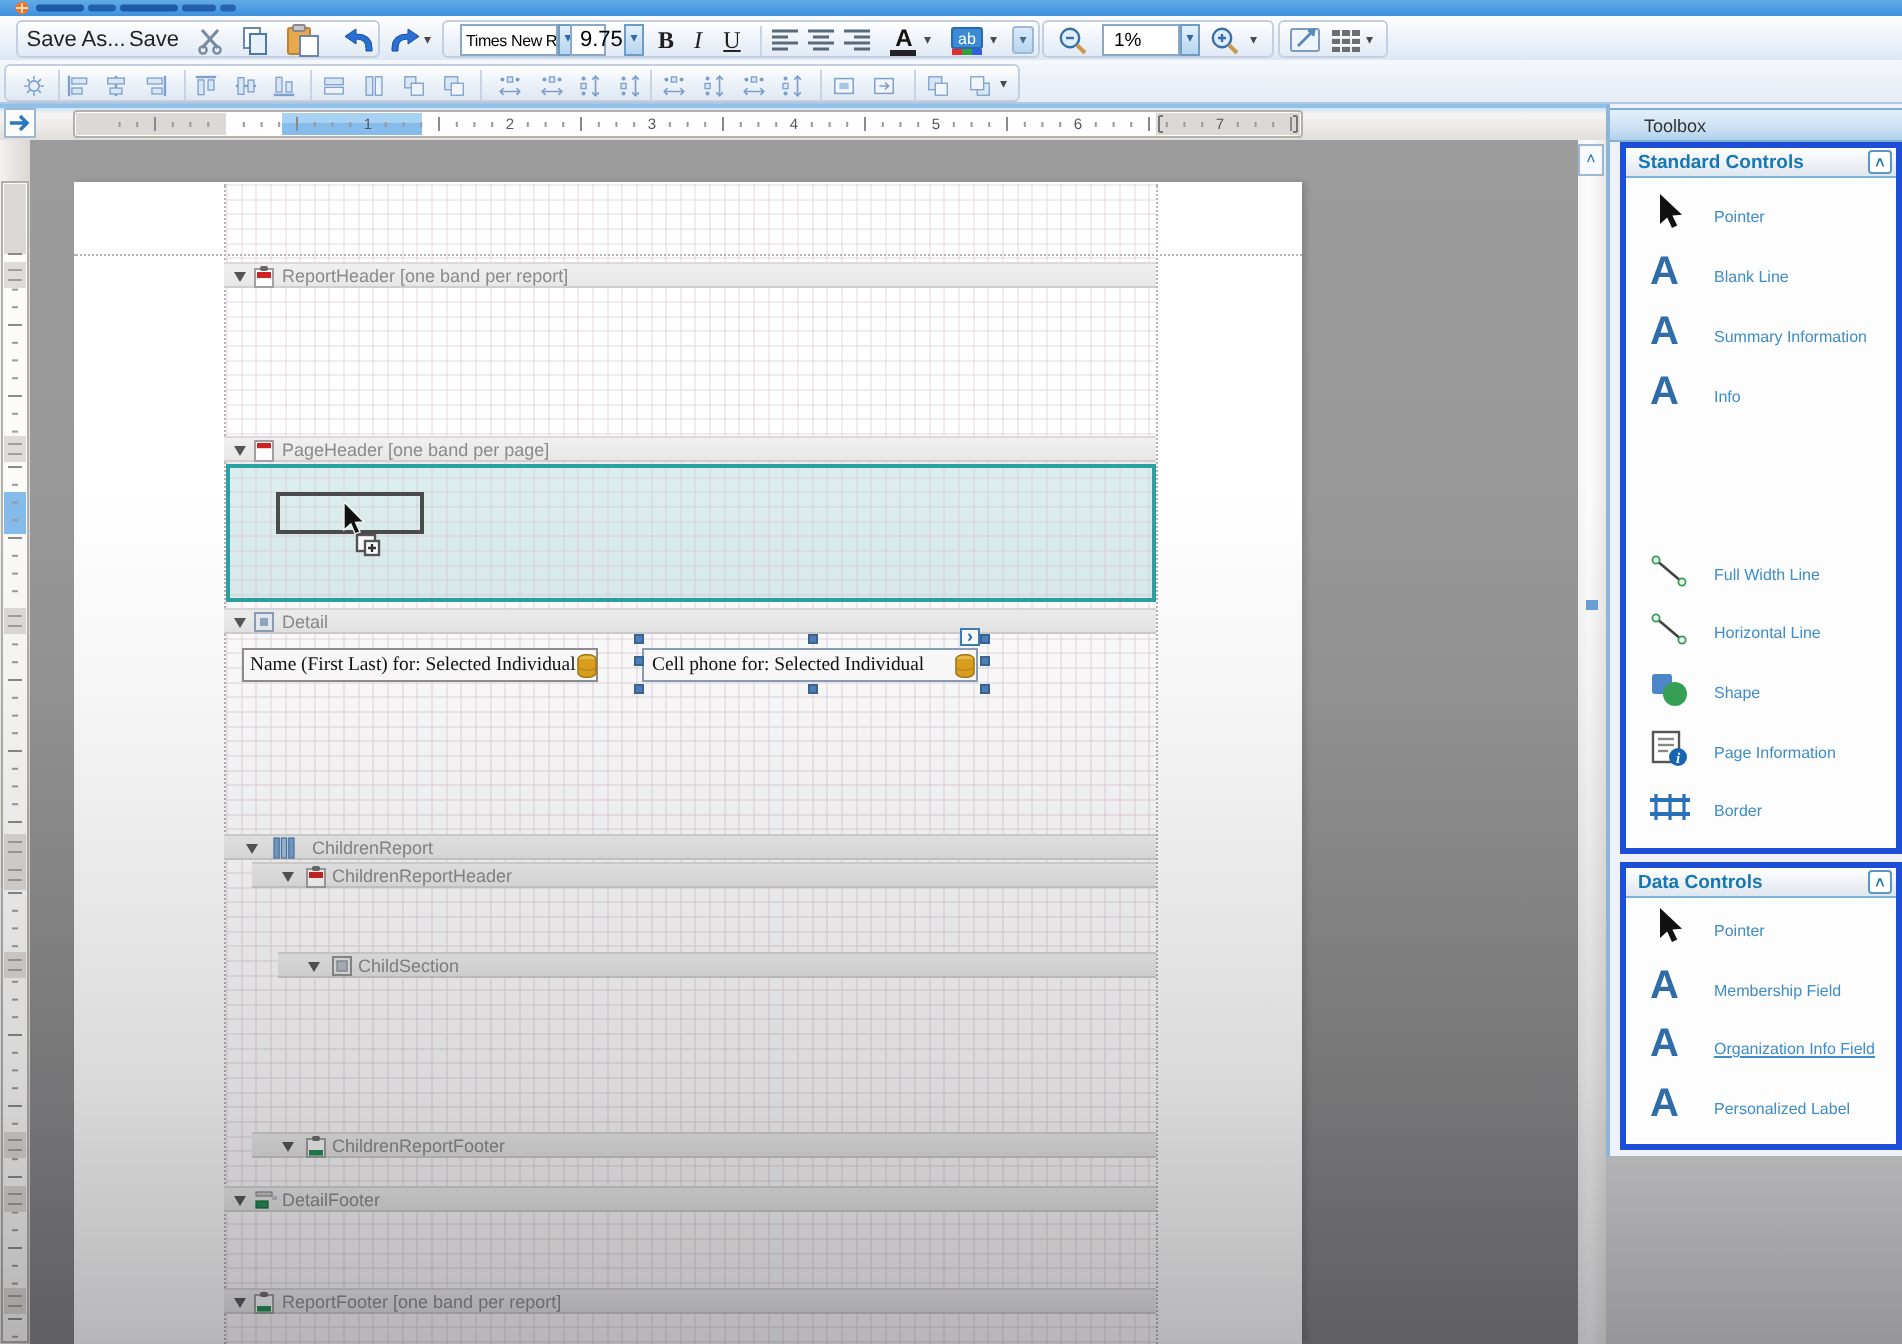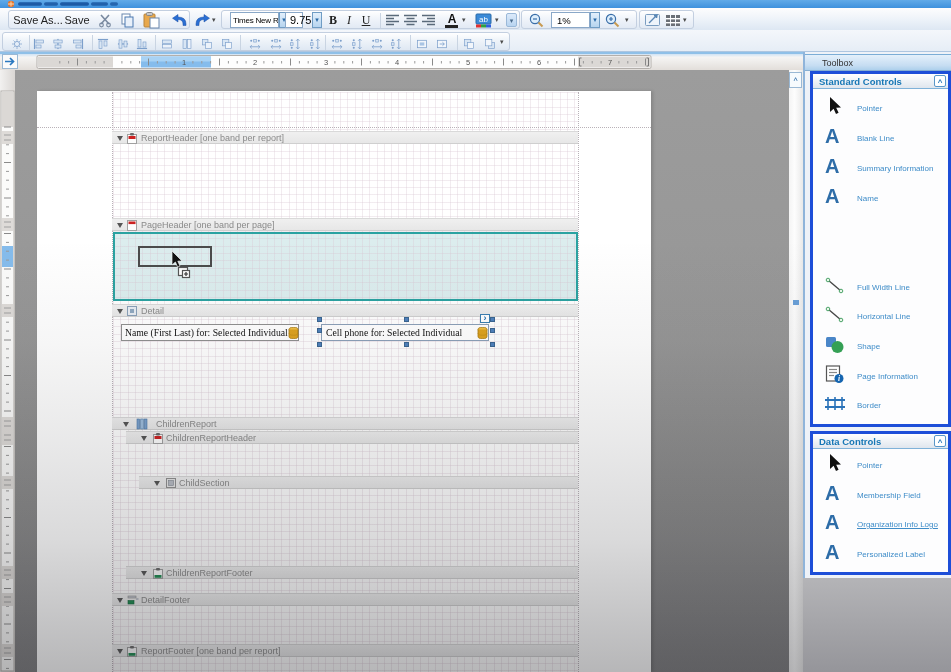--- a/index.html
+++ b/index.html
@@ -599,21 +599,21 @@
     <div class="item" style="top:51px">
           <span class="ico bigA" style="left:12px;top:0px">A</span>
           <span class="txt">Blank Line</span>
         </div>
     <div class="item" style="top:81px">
           <span class="ico bigA" style="left:12px;top:0px">A</span>
           <span class="txt">Summary Information</span>
         </div>
     <div class="item" style="top:111px">
           <span class="ico bigA" style="left:12px;top:0px">A</span>
-          <span class="txt">Name</span>
+          <span class="txt">Info</span>
         </div>
     <div class="item" style="top:200px">
           <span class="ico" style="left:12px;top:3px"><svg width="19" height="17" viewBox="0 0 19 17">
               <line x1="3" y1="3" x2="16" y2="14" stroke="#444" stroke-width="1.3"></line>
               <circle cx="3" cy="3" r="1.8" fill="#eaf6ea" stroke="#3a9a5a" stroke-width="0.9"></circle>
               <circle cx="16" cy="14" r="1.8" fill="#eaf6ea" stroke="#3a9a5a" stroke-width="0.9"></circle>
             </svg></span>
           <span class="txt">Full Width Line</span>
         </div>
     <div class="item" style="top:229px">
@@ -660,21 +660,21 @@
               <path d="M3 0 L3 15 L6.6 11.8 L9 17 L11.6 15.8 L9.2 10.8 L14 10.4 Z" fill="#111"></path>
             </svg></span>
           <span class="txt">Pointer</span>
         </div>
     <div class="item" style="top:48px">
           <span class="ico bigA" style="left:12px;top:0px">A</span>
           <span class="txt">Membership Field</span>
         </div>
     <div class="item" style="top:77px">
           <span class="ico bigA" style="left:12px;top:0px">A</span>
-          <span class="txt" style="text-decoration:underline">Organization Info Logo</span>
+          <span class="txt" style="text-decoration:underline">Organization Info Field</span>
         </div>
     <div class="item" style="top:107px">
           <span class="ico bigA" style="left:12px;top:0px">A</span>
           <span class="txt">Personalized Label</span>
         </div>
   </div>
 </div>
 <div class="abs" id="tbxgray"></div>
 </div>
 </body></html>

